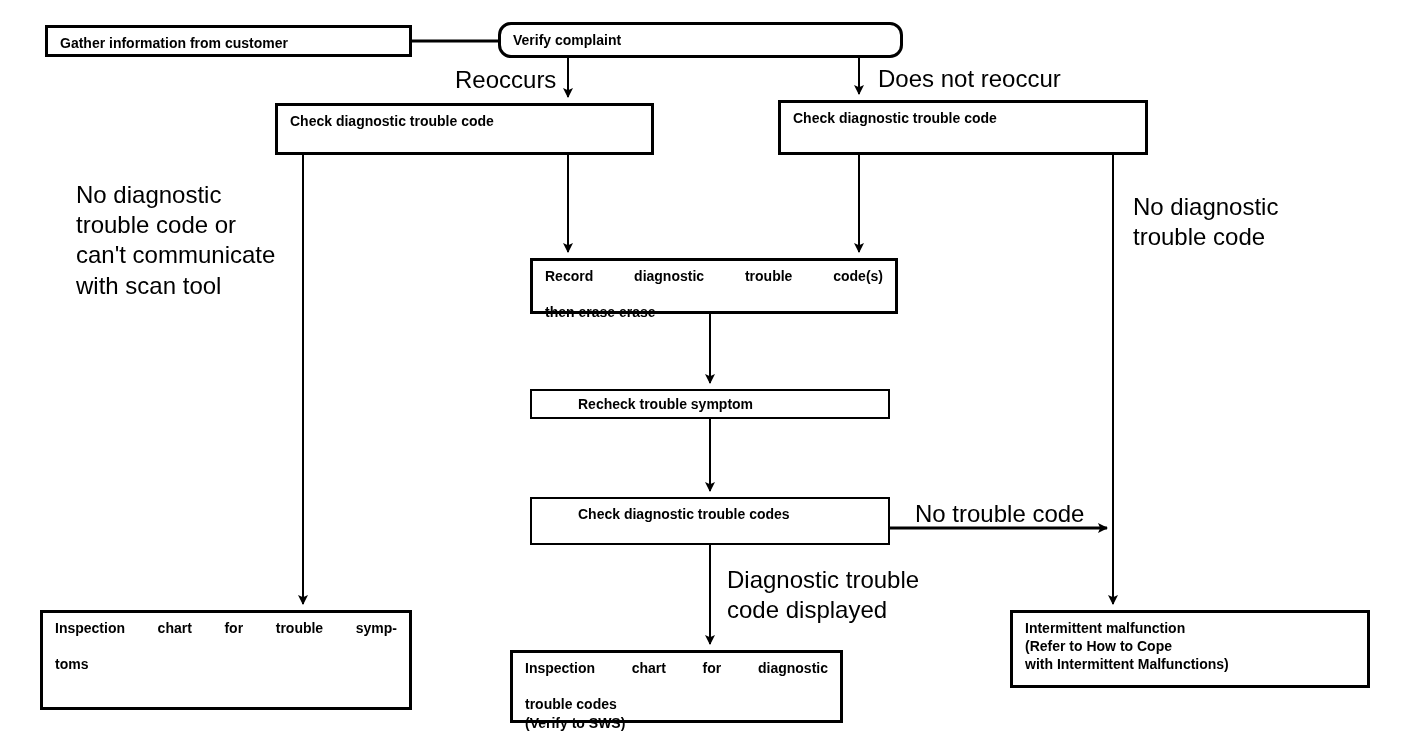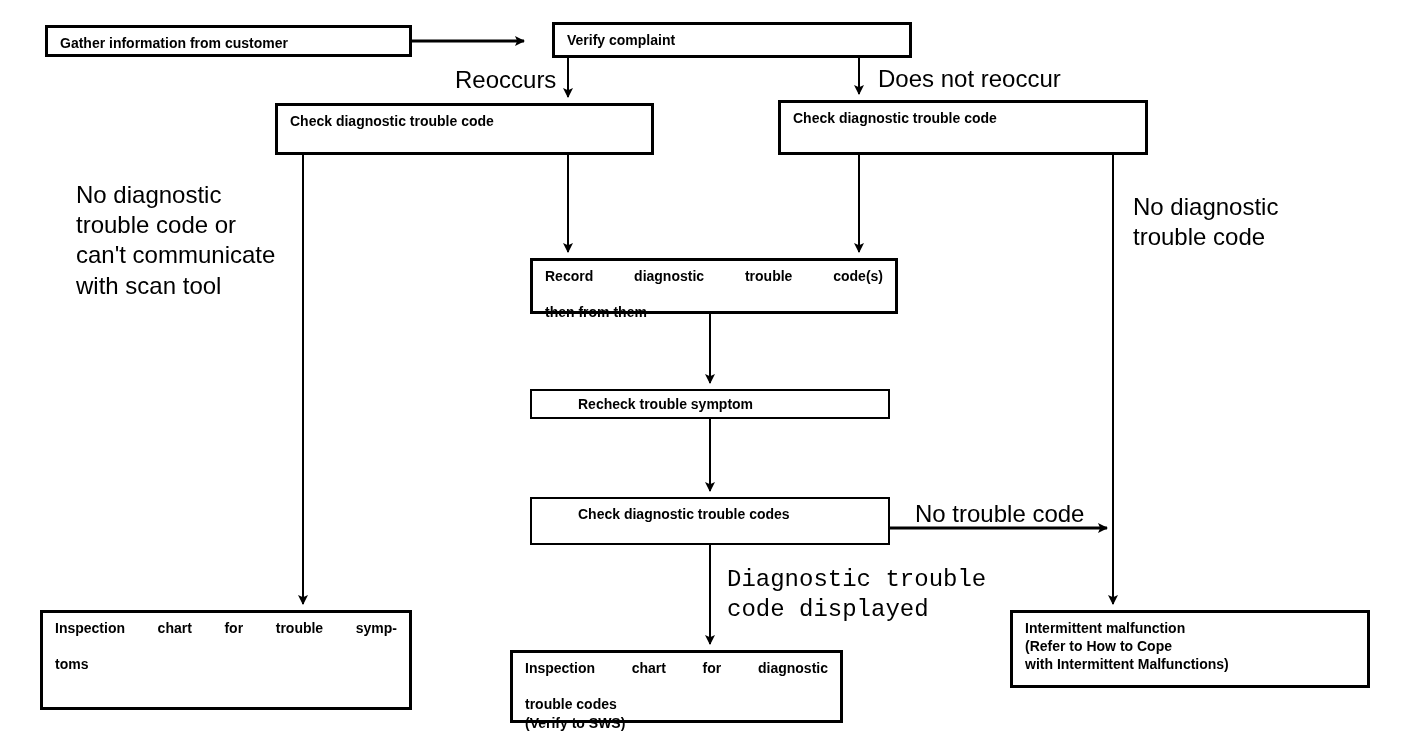--- a/index.html
+++ b/index.html
@@ -107,35 +107,35 @@
 
     <g>
       <line x1="1113" y1="155" x2="1113" y2="604" stroke="#000000" stroke-width="2" marker-end="url(#ah)"></line>
     </g>
   </svg>
 
   <div class="box" style="left:45px; top:25px; width:367px; height:32px;">
     <span>Gather information from customer</span>
   </div>
 
-  <div class="box" style="left:552px; top:22px; width:360px; height:36px;">
+  <div class="box" style="left:498px; top:22px; width:405px; height:36px;border-radius:13px;">
     <span>Verify complaint</span>
   </div>
 
   <div class="box" style="left:275px; top:103px; width:379px; height:52px;">
     <span>Check diagnostic trouble code</span>
   </div>
 
   <div class="box" style="left:778px; top:100px; width:370px; height:55px;">
     <span>Check diagnostic trouble code</span>
   </div>
 
   <div class="box" style="left:530px; top:258px; width:368px; height:56px;">
     <div class="just">Record diagnostic trouble code(s)</div>
-    <div>then from them</div>
+    <div>then erase erase</div>
   </div>
 
   <div class="box thin" style="left:530px; top:389px; width:360px; height:30px; padding-top:4px;">
     <span>Recheck trouble symptom</span>
   </div>
 
   <div class="box thin" style="left:530px; top:497px; width:360px; height:48px;">
     <span>Check diagnostic trouble codes</span>
   </div>
 
@@ -163,16 +163,16 @@
   <div class="label" style="left:76px; top:180px;">No diagnostic
 trouble code or
 can't communicate
 with scan tool</div>
 
   <div class="label" style="left:1133px; top:192px;">No diagnostic
 trouble code</div>
 
   <div class="label" style="left:915px; top:499px;">No trouble code</div>
 
-  <div class="label" style="left:727px; top:565px;font-family:Liberation Mono, monospace;">Diagnostic trouble
+  <div class="label" style="left:727px; top:565px;">Diagnostic trouble
 code displayed</div>
 
 </div>
 
 </body></html>

